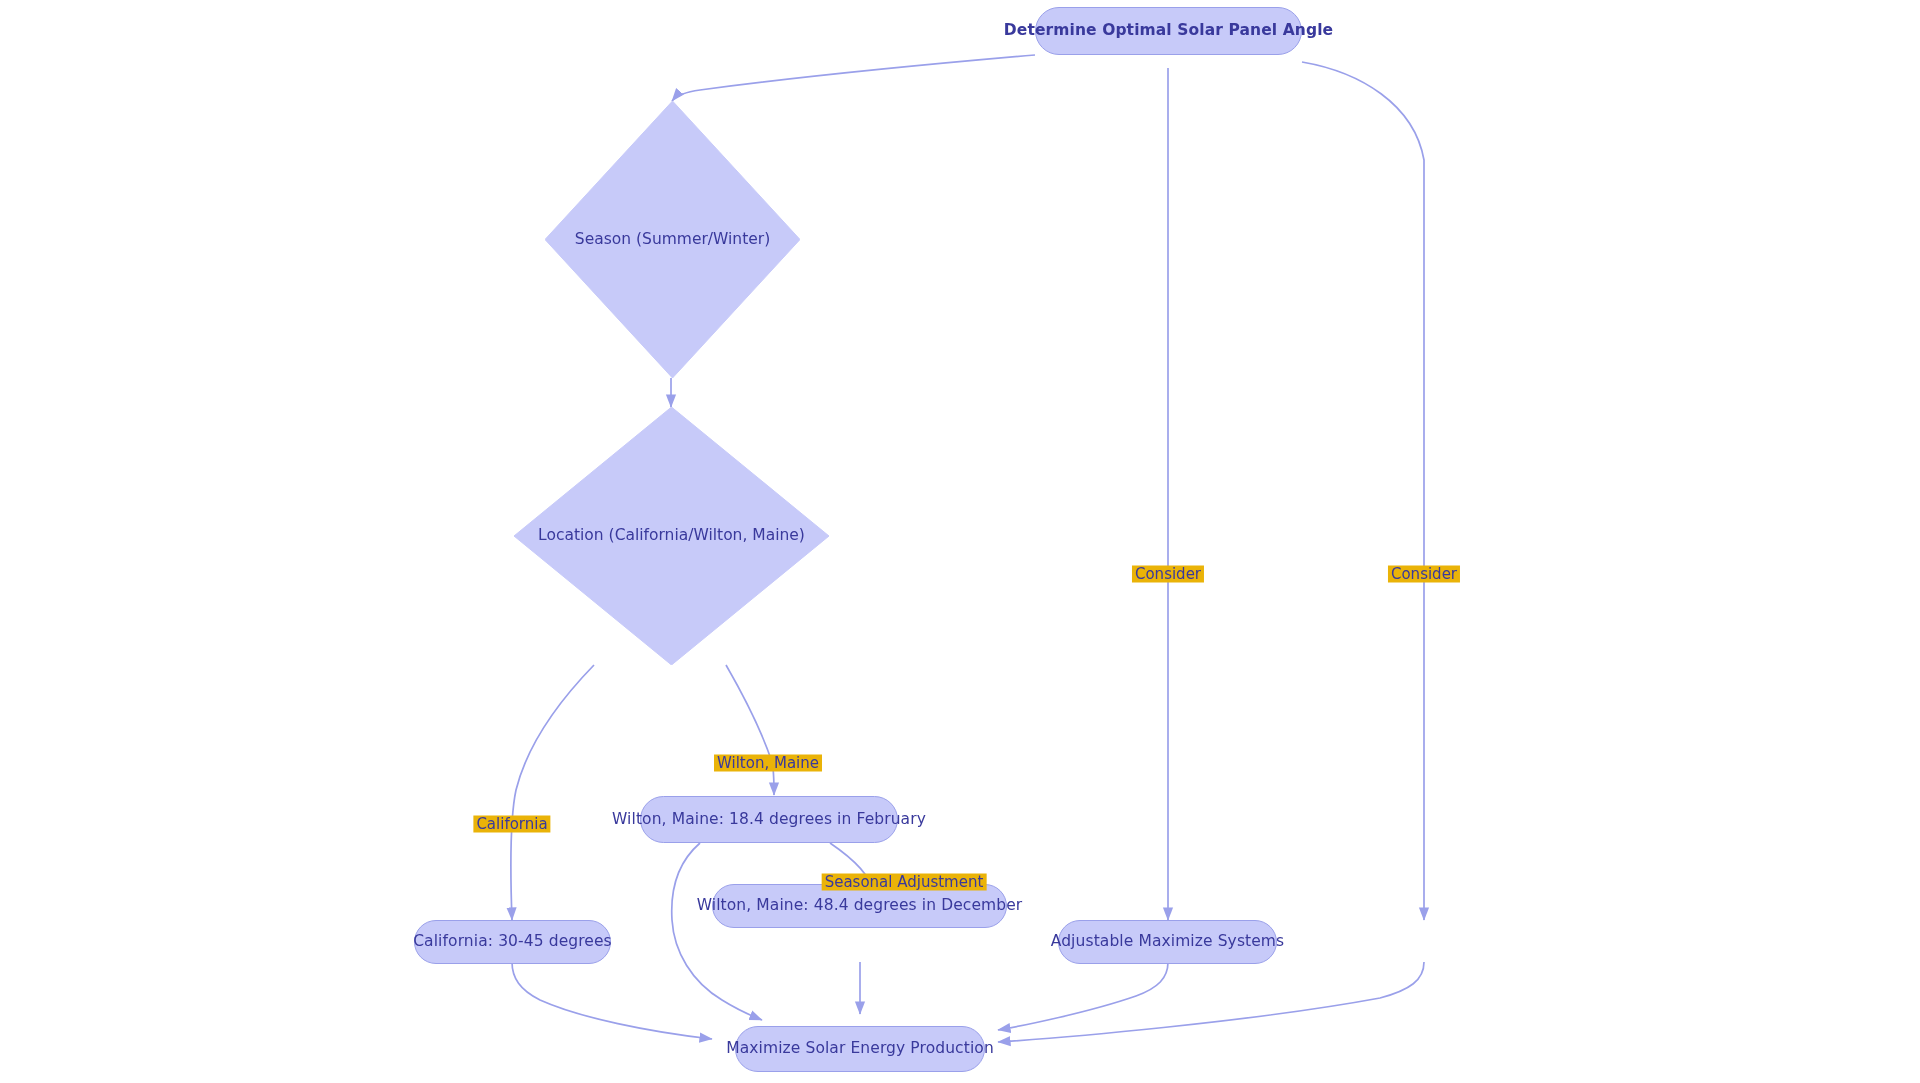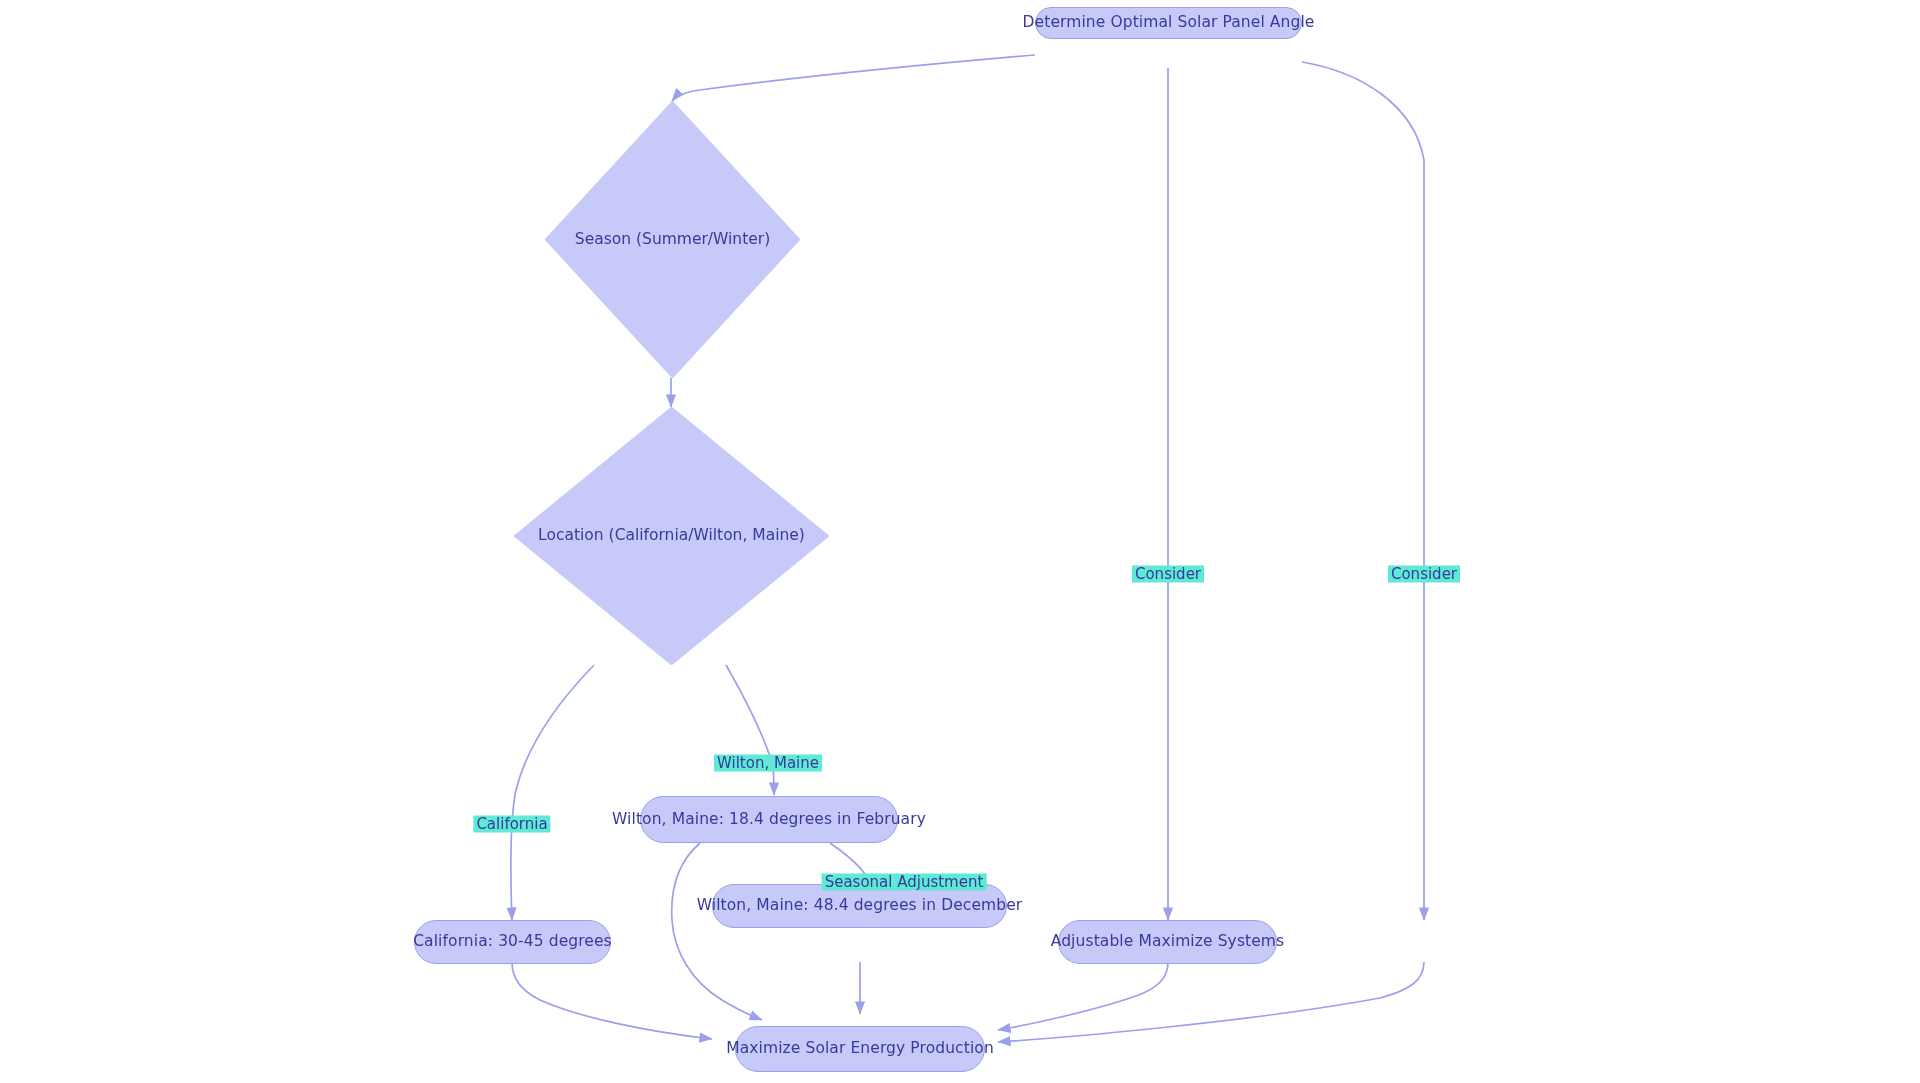--- a/index.html
+++ b/index.html
@@ -78,21 +78,21 @@
     z-index: 2;
   }
 
   .edge-label {
     position: absolute;
     font-size: 15px;
     color: #39399c;
     white-space: nowrap;
     line-height: 1;
     transform: translate(-50%, -50%);
-    background: #5eead4;
+    background: #eab308;
     padding: 1px 3px;
   }
 </style>
 </head>
 <body>
 
 <div id="flowchart-root">
 
   <svg id="edge-layer" viewBox="0 0 1920 1083" width="1920" height="1083" xmlns="http://www.w3.org/2000/svg">
     <defs>
@@ -124,21 +124,21 @@
       <path d="M 1424,962 C 1424,980 1410,990 1380,998 C 1250,1022 1060,1038 998,1042"></path>
 
       <path d="M 1168,68 L 1168,920"></path>
 
       <path d="M 1302,62 C 1360,72 1414,104 1424,160 L 1424,920"></path>
     </g>
   </svg>
 
   <div id="node-layer">
 
-    <div class="node node-shape-stadium" style="left:1035px; top:7px; width:267px; height:32px;">
+    <div class="node node-shape-stadium" style="left:1035px; top:7px; width:267px; height:48px;font-weight:bold;">
       <span class="node-label">Determine Optimal Solar Panel Angle</span>
     </div>
 
     <div class="diamond-wrap" style="left:545px; top:101px; width:255px; height:277px;">
       <svg class="diamond-shape" viewBox="0 0 255 277" preserveAspectRatio="none">
         <polygon points="127.5,0 255,138.5 127.5,277 0,138.5" fill="#c7caf9" stroke="#c7caf9" stroke-width="1"></polygon>
       </svg>
       <span class="diamond-label">Season (Summer/Winter)</span>
     </div>
 

